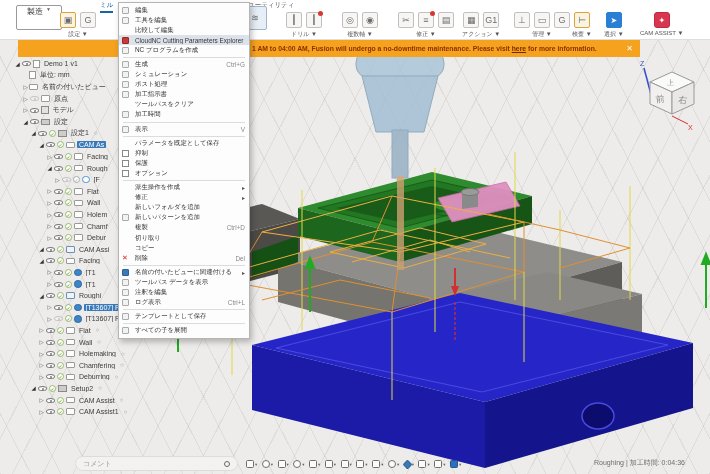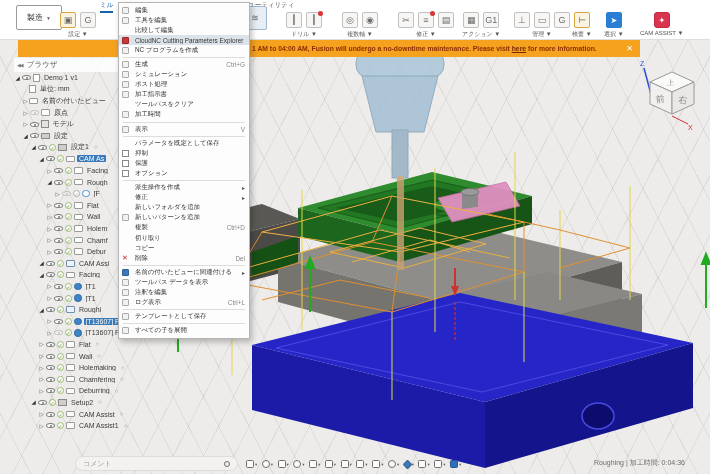--- a/index.html
+++ b/index.html
@@ -13,21 +13,21 @@
     background-image:
       repeating-linear-gradient(63deg, rgba(120,115,105,.13) 0 1px, transparent 1px 27px),
       repeating-linear-gradient(-63deg, rgba(120,115,105,.13) 0 1px, transparent 1px 27px);
     z-index:1; }
   .scene { position:absolute; left:0; top:0; width:710px; height:474px; z-index:2; pointer-events:none; }
 
   
   .header { position:absolute; left:0; top:0; width:710px; height:40px; background:#fff;
     border-bottom:1px solid #e0dedc; z-index:4; }
   .ws-btn { position:absolute; left:16px; top:5px; width:46px; height:25px; border:1px solid #9a9a9a;
-    border-radius:2px; background:#fff; font-size:8px; color:#333; display:flex; align-items:center;
+    border-radius:2px; background:#fff; font-size:8px; color:#333; display:flex; 
     justify-content:center; gap:3px; }
   .ws-btn .car { font-size:5px; color:#666; }
   .tab { position:absolute; top:1px; font-size:6.5px; color:#555; }
   .tab.active { color:#1663a8; border-bottom:2px solid #1663a8; padding-bottom:1px; }
   .rgroup { position:absolute; top:6px; display:flex; flex-direction:column; align-items:center; }
   .ricons { display:flex; gap:4px; align-items:flex-end; height:22px; }
   .rlabel { font-size:6px; color:#555; margin-top:2px; white-space:nowrap; }
   .ric { width:16px; height:16px; border:1px solid #c3c1be; border-radius:2px; background:#f7f6f5;
     position:relative; }
   .ric.big { width:24px; height:24px; background:#e8eef5; border-color:#9fb6cc; }
@@ -329,24 +329,20 @@
       <div class="rlabel">CAM ASSIST ▼</div>
     </div>
   </div>
 
   <div class="banner">
     <span>1 AM to 04:00 AM, Fusion will undergo a no-downtime maintenance. Please visit </span><a href="#">here</a><span> for more information.</span>
     <span class="close">✕</span>
   </div>
 
   <div class="browser">
-    <div class="browser-head">
-      <span class="coll">◀◀</span>
-      <span>ブラウザ</span>
-    </div>
     <div id="tree">
         <div class="trow" style="padding-left: 0px;">
           <span class="tw exp">◢</span>
           <span class="eye"></span>
           <span class="ti ti-doc"></span>
           <span class="lbl">Demo 1 v1</span>
         </div>
         <div class="trow" style="padding-left: 8px;">
           <span class="tw"></span>
           <span class="ti ti-doc"></span>

